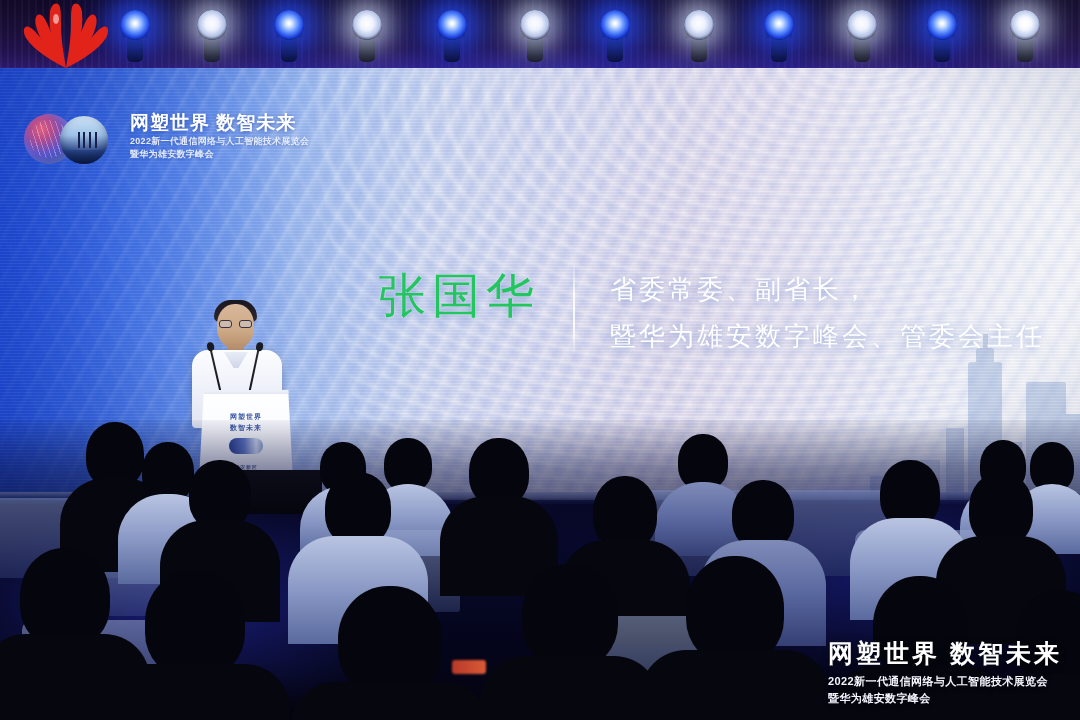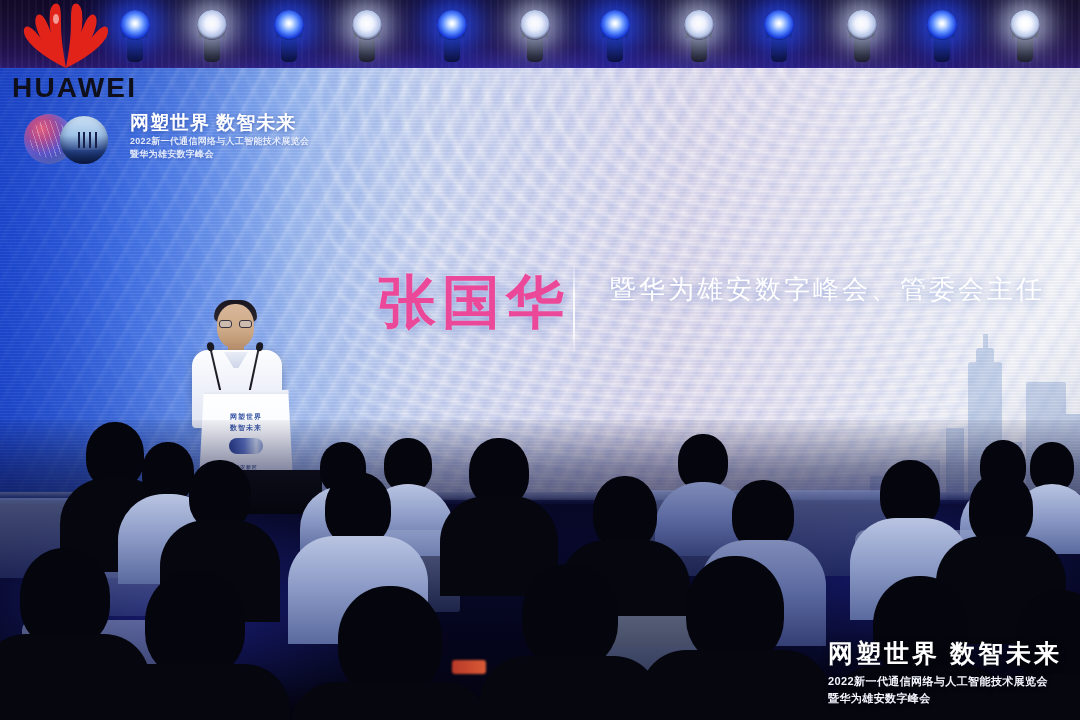--- a/index.html
+++ b/index.html
@@ -140,22 +140,22 @@
     z-index:4;
   }
 
   
   .screen-text{
     position:absolute; z-index:5; left:0; top:68px; width:1080px; height:432px;
     pointer-events:none;
   }
   .sp-name{
     position:absolute; left:378px; top:196px;
-    font-size:58px; font-weight:700; letter-spacing:6px;
-    color:#ec4899;
+    font-size:48px; font-weight:400; letter-spacing:6px;
+    color:#22c55e;
     text-shadow:0 2px 10px rgba(90,120,200,.55), 0 0 2px rgba(255,255,255,.9);
     font-family:"Liberation Sans","DejaVu Sans",sans-serif;
   }
   .sp-divider{
     position:absolute; left:573px; top:192px; width:2px; height:96px;
     background:linear-gradient(180deg, rgba(255,255,255,0), rgba(255,255,255,.85) 35%, rgba(255,255,255,.9) 70%, rgba(255,255,255,0));
   }
   .sp-title{
     position:absolute; left:610px; top:198px;
     font-size:26px; line-height:47px; font-weight:400; letter-spacing:3px;
@@ -428,21 +428,20 @@
         <path d="M52 66 C40 50 34 30 36 10 C37 3 41 0 44 2 C47 4 47 12 47 22 C47 38 50 54 52 66Z"></path>
         <path d="M52 66 C64 50 70 30 68 10 C67 3 63 0 60 2 C57 4 57 12 57 22 C57 38 54 54 52 66Z"></path>
         <path d="M52 66 C38 54 26 40 22 24 C20 16 23 11 27 13 C31 15 34 23 38 33 C43 45 48 58 52 66Z"></path>
         <path d="M52 66 C66 54 78 40 82 24 C84 16 81 11 77 13 C73 15 70 23 66 33 C61 45 56 58 52 66Z"></path>
         <path d="M52 66 C36 58 20 48 12 36 C8 29 10 23 15 25 C20 27 26 35 33 44 C41 54 48 62 52 66Z"></path>
         <path d="M52 66 C68 58 84 48 92 36 C96 29 94 23 89 25 C84 27 78 35 71 44 C63 54 56 62 52 66Z"></path>
       </g>
       <ellipse cx="42" cy="17" rx="3" ry="5" fill="#ffffff" opacity=".55"></ellipse>
     </svg>
   </div>
-  <div class="hw-word">HUAWEI</div>
 
   <div class="led">
     <div class="base"></div>
     <div class="wave1"></div>
     <div class="wave2"></div>
     <div class="wave3"></div>
     <div class="leftwash"></div>
     <div class="rightwash"></div>
 
     <div class="skyline">
@@ -465,20 +464,21 @@
 
     <div class="scan"></div>
     <div class="vignette"></div>
   </div>
   <div class="led-rim"></div>
 
   <div class="screen-text">
     <div class="sp-name">张国华</div>
     <div class="sp-divider"></div>
     <div class="sp-title">
+      <div>省委常委、副省长，</div>
       <div>暨华为雄安数字峰会、管委会主任</div>
     </div>
   </div>
 
   <div class="event-logo">
     <div class="ev-circles">
       <div class="ev-c1"></div>
       <div class="ev-c2">
         <div class="ground"></div>
         <div class="figs"></div>

